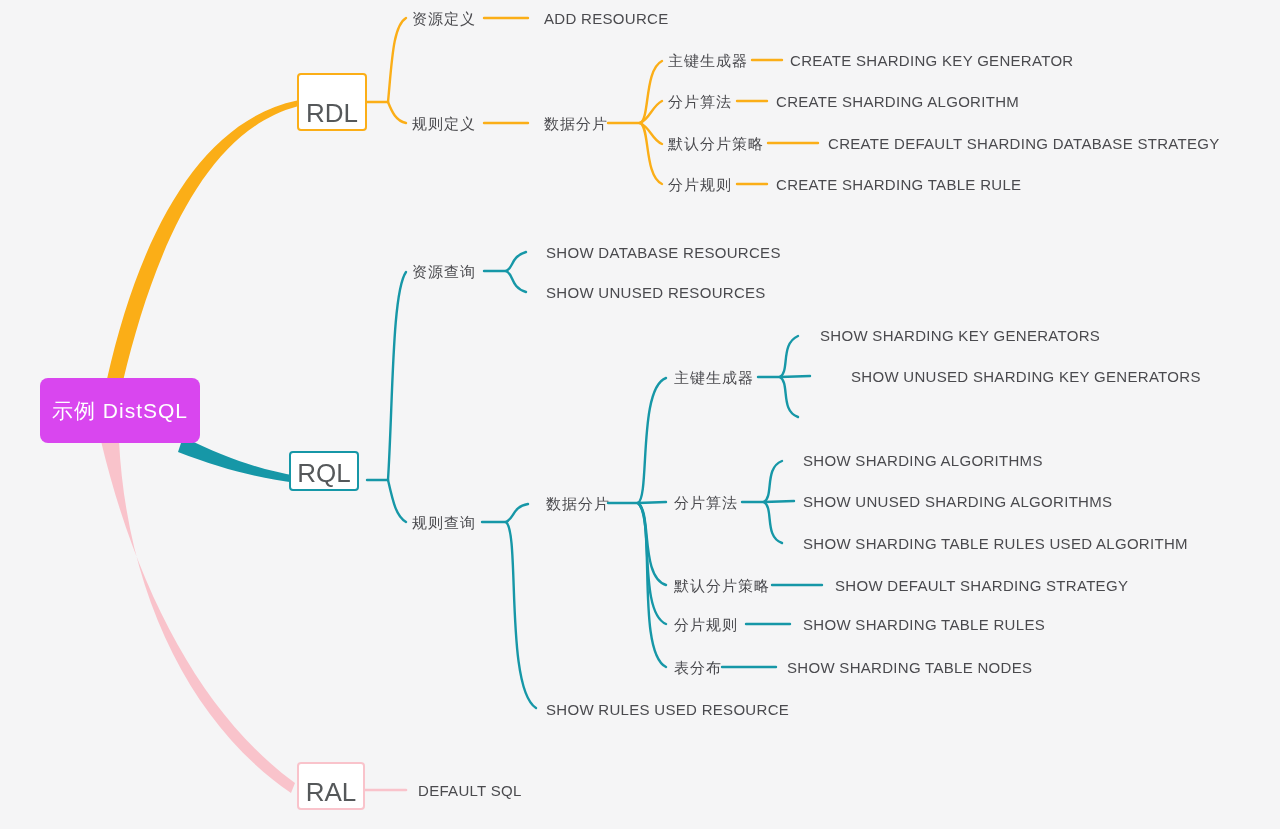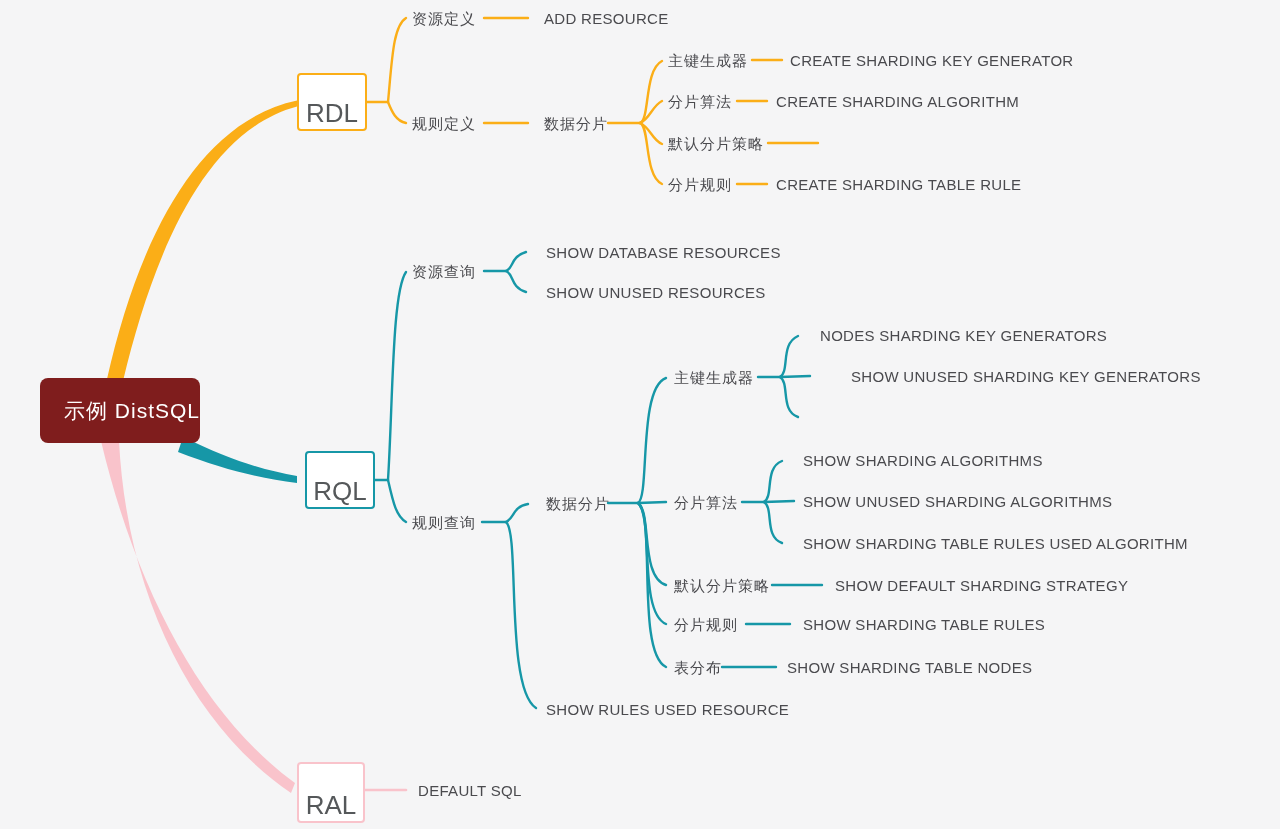--- a/index.html
+++ b/index.html
@@ -29,23 +29,23 @@
     display:flex;align-items:flex-end;justify-content:center;
     font-size:26px;
     color:#55585A;
     box-sizing:border-box;
   }
   .node-rdl{border-color:#FBAE17;}
   .node-rql{border-color:#1697A7;}
   .node-ral{border-color:#F9C3CB;}
   .root-node{
     position:absolute;
-    background:#7f1d1d;
+    background:#d946ef;
     border-radius:8px;
-    display:flex;align-items:center;justify-content:flex-end;
+    display:flex;align-items:center;justify-content:center;
     font-size:21px;
     color:#FFFFFF;
     letter-spacing:1px;
   }
 </style>
 </head>
 <body>
 
 <div id="canvas">
 
@@ -107,47 +107,48 @@
   </svg>
 
   <div class="root-node" style="left:40px;top:378px;width:160px;height:65px;">
     <span>示例 DistSQL</span>
   </div>
 
   <div class="node node-rdl" style="left:297px;top:73px;width:70px;height:58px;">
     <span>RDL</span>
   </div>
 
-  <div class="node node-rql" style="left:305px;top:451px;width:70px;height:58px;">
+  <div class="node node-rql" style="left:289px;top:451px;width:70px;height:40px;">
     <span>RQL</span>
   </div>
 
-  <div class="node node-ral" style="left:297px;top:762px;width:68px;height:61px;">
+  <div class="node node-ral" style="left:297px;top:762px;width:68px;height:48px;">
     <span>RAL</span>
   </div>
 
   <div class="lbl zh" style="left:412px;top:18px;">资源定义</div>
   <div class="lbl" style="left:544px;top:18px;">ADD RESOURCE</div>
   <div class="lbl zh" style="left:412px;top:123px;">规则定义</div>
   <div class="lbl zh" style="left:544px;top:123px;">数据分片</div>
   <div class="lbl zh" style="left:668px;top:60px;">主键生成器</div>
   <div class="lbl" style="left:790px;top:60px;">CREATE SHARDING KEY GENERATOR</div>
   <div class="lbl zh" style="left:668px;top:101px;">分片算法</div>
   <div class="lbl" style="left:776px;top:101px;">CREATE SHARDING ALGORITHM</div>
   <div class="lbl zh" style="left:668px;top:143px;">默认分片策略</div>
+  <div class="lbl" style="left:828px;top:143px;">CREATE DEFAULT SHARDING DATABASE STRATEGY</div>
   <div class="lbl zh" style="left:668px;top:184px;">分片规则</div>
   <div class="lbl" style="left:776px;top:184px;">CREATE SHARDING TABLE RULE</div>
 
   <div class="lbl zh" style="left:412px;top:271px;">资源查询</div>
   <div class="lbl" style="left:546px;top:252px;">SHOW DATABASE RESOURCES</div>
   <div class="lbl" style="left:546px;top:292px;">SHOW UNUSED RESOURCES</div>
   <div class="lbl zh" style="left:412px;top:522px;">规则查询</div>
   <div class="lbl zh" style="left:546px;top:503px;">数据分片</div>
   <div class="lbl zh" style="left:674px;top:377px;">主键生成器</div>
-  <div class="lbl" style="left:820px;top:335px;">NODES SHARDING KEY GENERATORS</div>
+  <div class="lbl" style="left:820px;top:335px;">SHOW SHARDING KEY GENERATORS</div>
   <div class="lbl" style="left:851px;top:376px;">SHOW UNUSED SHARDING KEY GENERATORS</div>
   <div class="lbl zh" style="left:674px;top:502px;">分片算法</div>
   <div class="lbl" style="left:803px;top:460px;">SHOW SHARDING ALGORITHMS</div>
   <div class="lbl" style="left:803px;top:543px;">SHOW SHARDING TABLE RULES USED ALGORITHM</div>
   <div class="lbl" style="left:803px;top:501px;">SHOW UNUSED SHARDING ALGORITHMS</div>
   <div class="lbl zh" style="left:674px;top:585px;">默认分片策略</div>
   <div class="lbl" style="left:835px;top:585px;">SHOW DEFAULT SHARDING STRATEGY</div>
   <div class="lbl zh" style="left:674px;top:624px;">分片规则</div>
   <div class="lbl" style="left:803px;top:624px;">SHOW SHARDING TABLE RULES</div>
   <div class="lbl zh" style="left:674px;top:667px;">表分布</div>

